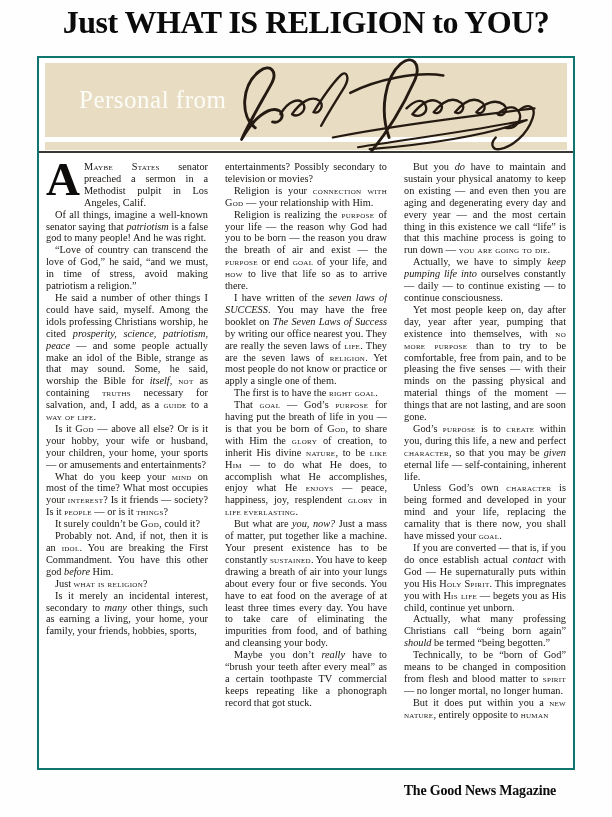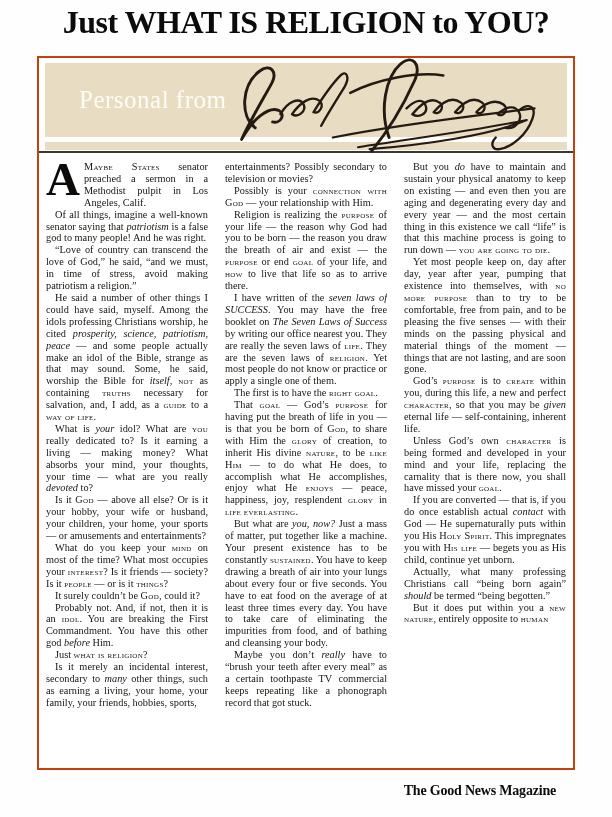--- a/index.html
+++ b/index.html
@@ -8,21 +8,21 @@
     background:#fefefe;color:#1c1813;
     font-family:"Liberation Serif",serif;
   }
   .page-title{
     position:absolute;top:4px;left:0;width:612px;
     text-align:center;font-weight:bold;font-size:32px;letter-spacing:-0.5px;
     font-family:"Liberation Serif",serif;color:#0b0b0b;margin:0;
   }
   .frame{
     position:absolute;left:37px;top:56px;width:538px;height:714px;
-    border:2px solid #c2410c;background:#fff;box-sizing:border-box;
+    border:2px solid #0f766e;background:#fff;box-sizing:border-box;
   }
   .banner{
     position:relative;height:95px;border-bottom:2px solid #3a3833;
     padding:5px 6px 0 6px;box-sizing:border-box;background:#fff;
   }
   .banner-main{
     height:74px;background:#e8dcc2;position:relative;
     display:flex;align-items:center;
   }
   .banner-label{
@@ -79,43 +79,44 @@
       <path stroke-width="2.4" d="M302,56 C312,48 320,52 316,64 C310,82 294,94 282,96 C274,97 272,90 278,84"></path>
       <path stroke-width="2.2" d="M110,84 C170,72 250,62 318,54 M136,94 C200,84 262,76 310,66 C272,82 200,92 148,96"></path>
     </svg>
   </div>
   <div class="content">
     <div class="col">
         <p class="para noindent"><span class="dropcap">A</span><span class="sc">Maybe States</span><span> senator preached a sermon in a Methodist pulpit in Los Angeles, Calif.</span></p>
         <p class="para"><span>Of all things, imagine a well-known senator saying that </span><i>patriotism</i><span> is a false god to many people! And he was right.</span></p>
         <p class="para"><span>“Love of country can transcend the love of God,” he said, “and we must, in time of stress, avoid making patriotism a religion.”</span></p>
         <p class="para"><span>He said a number of other things I could have said, myself. Among the idols professing Christians worship, he cited </span><i>prosperity, science, patriotism, peace</i><span> — and some people actually make an idol of the Bible, strange as that may sound. Some, he said, worship the Bible for </span><i>itself,</i><span> </span><span class="sc">not</span><span> as containing </span><span class="sc">truths</span><span> necessary for salvation, and, I add, as a </span><span class="sc">guide</span><span> to a </span><span class="sc">way of life.</span></p>
-        <p class="para"><span>What is </span><i>your</i><span> idol? What are </span><span class="sc">you</span><span> really dedicated to? Is it earning a living — making money? What absorbs your mind, your thoughts, your time — what are you really </span><i>devoted</i><span> to?</span></p>
         <p class="para"><span>Is it </span><span class="sc">God</span><span> — above all else? Or is it your hobby, your wife or husband, your children, your home, your sports — or amusements and entertainments?</span></p>
         <p class="para"><span>What do you keep your </span><span class="sc">mind</span><span> on most of the time? What most occupies your </span><span class="sc">interest</span><span>? Is it friends — society? Is it </span><span class="sc">people</span><span> — or is it </span><span class="sc">things</span><span>?</span></p>
         <p class="para"><span>It surely couldn’t be </span><span class="sc">God</span><span>, could it?</span></p>
         <p class="para"><span>Probably not. And, if not, then it is an </span><span class="sc">idol</span><span>. You are breaking the First Commandment. You have this other god </span><i>before</i><span> Him.</span></p>
         <p class="para"><span>Just </span><span class="sc">what is religion</span><span>?</span></p>
         <p class="para"><span>Is it merely an incidental interest, secondary to </span><i>many</i><span> other things, such as earning a living, your home, your family, your friends, hobbies, sports,</span></p>
       </div>
     <div class="col">
         <p class="para noindent"><span>entertainments? Possibly secondary to television or movies?</span></p>
-        <p class="para"><span>Possibly is your </span><span class="sc">connection with God</span><span> — your relationship with Him.</span></p>
+        <p class="para"><span>Religion is your </span><span class="sc">connection with God</span><span> — your relationship with Him.</span></p>
         <p class="para"><span>Religion is realizing the </span><span class="sc">purpose</span><span> of your life — the reason why God had you to be born — the reason you draw the breath of air and exist — the </span><span class="sc">purpose</span><span> or end </span><span class="sc">goal</span><span> of your life, and </span><span class="sc">how</span><span> to live that life so as to arrive there.</span></p>
         <p class="para"><span>I have written of the </span><i>seven laws of SUCCESS</i><span>. You may have the free booklet on </span><i>The Seven Laws of Success</i><span> by writing our office nearest you. They are really the seven laws of </span><span class="sc">life</span><span>. They are the seven laws of </span><span class="sc">religion</span><span>. Yet most people do not know or practice or apply a single one of them.</span></p>
         <p class="para"><span>The first is to have the </span><span class="sc">right goal</span><span>.</span></p>
         <p class="para"><span>That </span><span class="sc">goal</span><span> — God’s </span><span class="sc">purpose</span><span> for having put the breath of life in you — is that you be born of </span><span class="sc">God</span><span>, to share with Him the </span><span class="sc">glory</span><span> of creation, to inherit His divine </span><span class="sc">nature</span><span>, to be </span><span class="sc">like Him</span><span> — to do what He does, to accomplish what He accomplishes, enjoy what He </span><span class="sc">enjoys</span><span> — peace, happiness, joy, resplendent </span><span class="sc">glory</span><span> in </span><span class="sc">life everlasting</span><span>.</span></p>
         <p class="para"><span>But what are </span><i>you, now?</i><span> Just a mass of matter, put together like a machine. Your present existence has to be constantly </span><span class="sc">sustained</span><span>. You have to keep drawing a breath of air into your lungs about every four or five seconds. You have to eat food on the average of at least three times every day. You have to take care of eliminating the impurities from food, and of bathing and cleansing your body.</span></p>
         <p class="para"><span>Maybe you don’t </span><i>really</i><span> have to “brush your teeth after every meal” as a certain toothpaste TV commercial keeps repeating like a phonograph record that got stuck.</span></p>
       </div>
     <div class="col">
         <p class="para"><span>But you </span><i>do</i><span> have to maintain and sustain your physical anatomy to keep on existing — and even then you are aging and degenerating every day and every year — and the most certain thing in this existence we call “life” is that this machine process is going to run down — </span><span class="sc">you are going to die</span><span>.</span></p>
+        <p class="para"><span>Actually, we have to simply </span><i>keep pumping life into</i><span> ourselves constantly — daily — to continue existing — to continue consciousness.</span></p>
         <p class="para"><span>Yet most people keep on, day after day, year after year, pumping that existence into themselves, with </span><span class="sc">no more purpose</span><span> than to try to be comfortable, free from pain, and to be pleasing the five senses — with their minds on the passing physical and material things of the moment — things that are not lasting, and are soon gone.</span></p>
         <p class="para"><span>God’s </span><span class="sc">purpose</span><span> is to </span><span class="sc">create</span><span> within you, during this life, a new and perfect </span><span class="sc">character</span><span>, so that you may be </span><i>given</i><span> eternal life — self-containing, inherent life.</span></p>
         <p class="para"><span>Unless God’s own </span><span class="sc">character</span><span> is being formed and developed in your mind and your life, replacing the carnality that is there now, you shall have missed your </span><span class="sc">goal</span><span>.</span></p>
         <p class="para"><span>If you are converted — that is, if you do once establish actual </span><i>contact</i><span> with God — He supernaturally puts within you His </span><span class="sc">Holy Spirit</span><span>. This impregnates you with </span><span class="sc">His life</span><span> — begets you as His child, continue yet unborn.</span></p>
         <p class="para"><span>Actually, what many professing Christians call “being born again” </span><i>should</i><span> be termed “being begotten.”</span></p>
+        <p class="para"><span>Technically, to be “born of God” means to be changed in composition from flesh and blood matter to </span><span class="sc">spirit</span><span> — no longer mortal, no longer human.</span></p>
         <p class="para"><span>But it does put within you a </span><span class="sc">new nature</span><span>, entirely opposite to </span><span class="sc">human</span></p>
       </div>
   </div>
 </div>
 
 <div class="footer">The Good News Magazine</div>
 
 </body></html>

